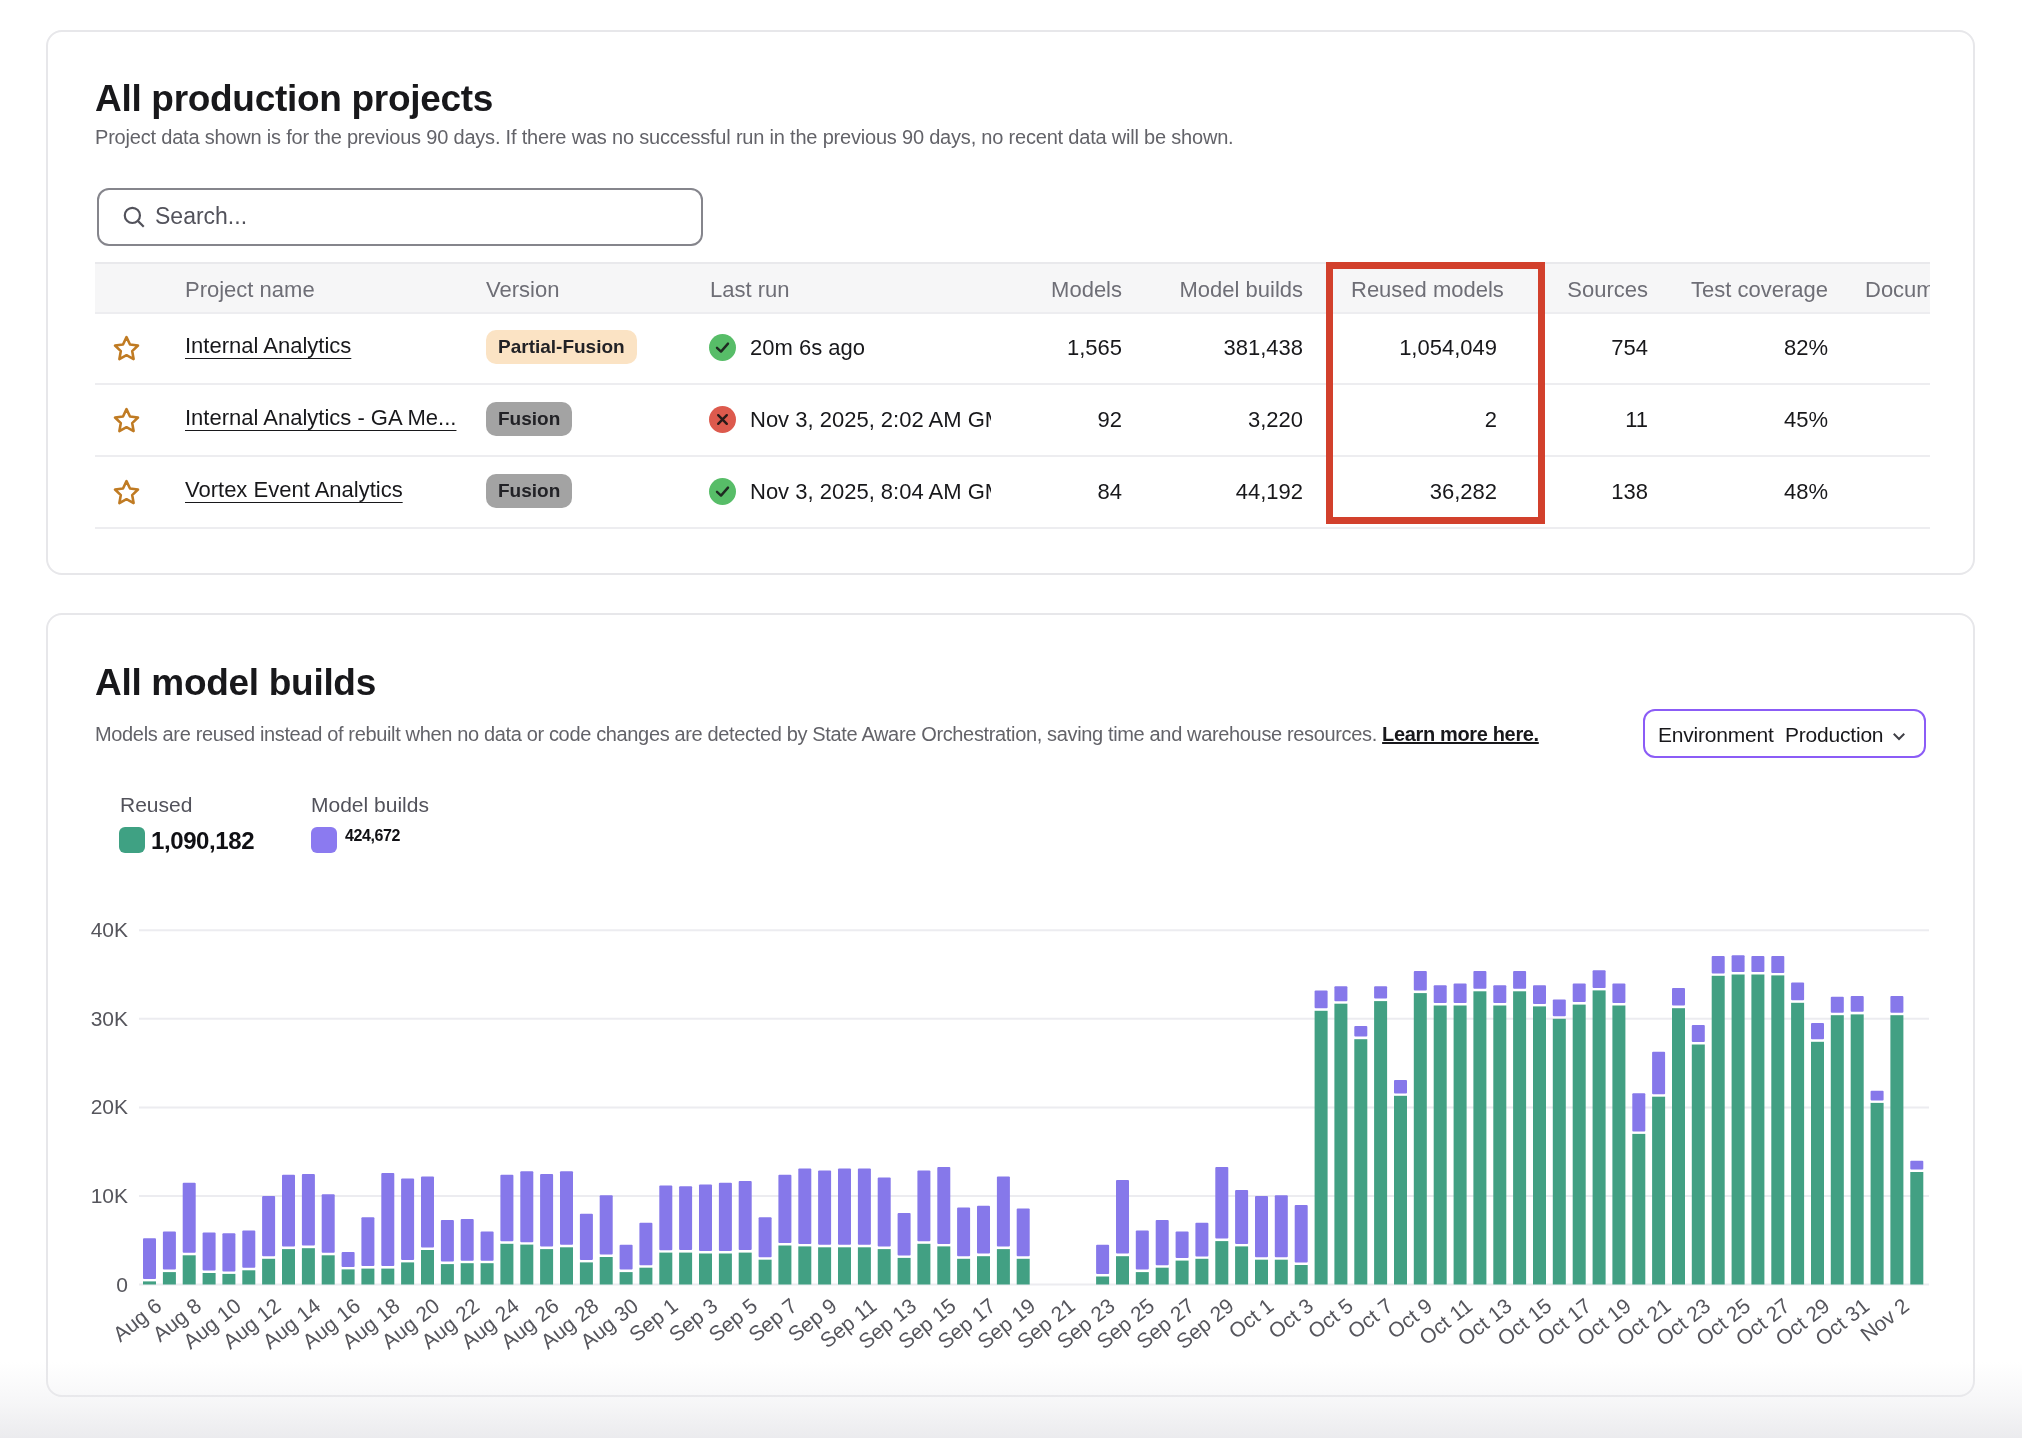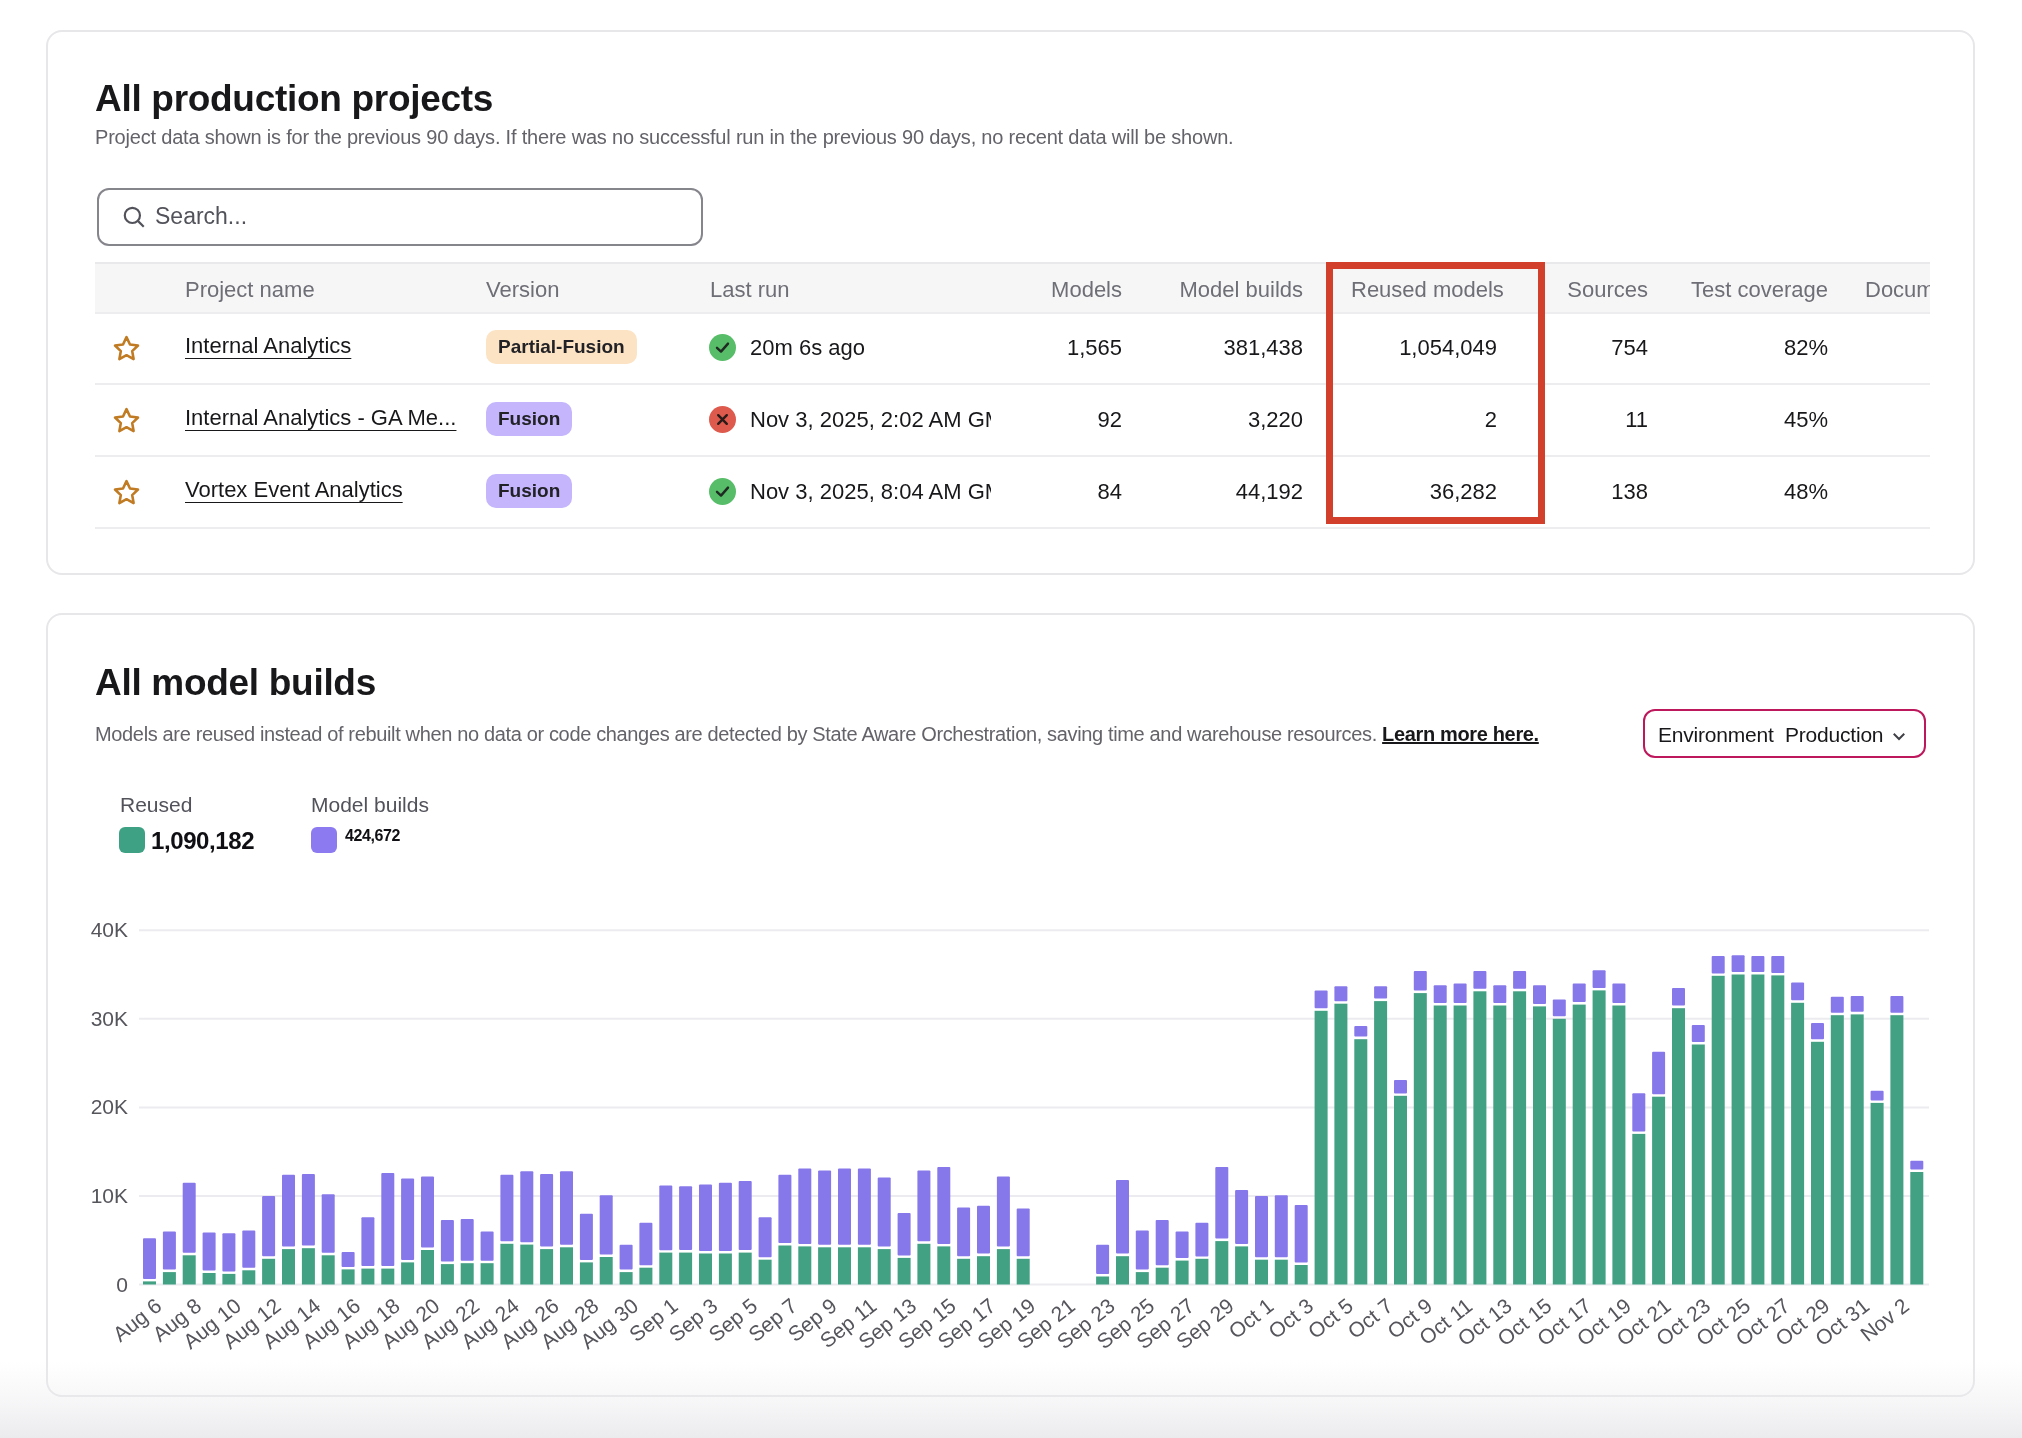--- a/index.html
+++ b/index.html
@@ -3,21 +3,21 @@
 <style>
 * { margin:0; padding:0; box-sizing:border-box; }
 html,body { width:2022px; height:1438px; background:#ffffff; font-family:"Liberation Sans",sans-serif; position:relative; overflow:hidden; }
 .card { position:absolute; left:46px; width:1929px; background:#fff; border:2px solid #e7e7ea; border-radius:16px; }
 .hr { position:absolute; height:2px; background:#ededf0; }
 h1 { position:absolute; left:95px; font-size:37px; font-weight:700; color:#18181b; letter-spacing:-0.3px; }
 .sub { position:absolute; left:95px; font-size:20px; color:#636369; letter-spacing:-0.2px; }
 .name { position:absolute; font-size:22px; font-weight:500; color:#18181b; text-decoration:underline; text-underline-offset:5px; text-decoration-thickness:1.2px; }
 .badge { position:absolute; font-size:19px; font-weight:600; color:#222226; padding:6px 12px; border-radius:10px; }
 .peach { background:#fbe3c4; }
-.lav { background:#c4b5fd; }
+.lav { background:#a3a3a3; }
 .cell { position:absolute; font-size:22px; color:#18181b; }
 .num { }
 .hdr { position:absolute; font-size:22px; color:#6e6e76; font-weight:500; top:277px; }
 </style></head>
 <body>
 
 <div class="card" style="top:30px; height:545px;"></div>
 
 <h1 style="top:78px;">All production projects</h1>
 <div class="sub" style="top:126px;">Project data shown is for the previous 90 days. If there was no successful run in the previous 90 days, no recent data will be shown.</div>
@@ -90,21 +90,21 @@
 <div class="cell num" style="right:374px;top:479px;">138</div>
 <div class="cell num" style="right:194px;top:479px;">48%</div>
 <div class="hr" style="left:95px;top:527px;width:1835px;"></div>
 
 <div style="position:absolute;left:1326px;top:262px;width:219px;height:262px;border:7px solid #d2402c;"></div>
 
 <div class="card" style="top:613px; height:784px;"></div>
 <h1 style="top:662px;">All model builds</h1>
 <div class="sub" style="top:708px;letter-spacing:-0.35px;margin-top:15px;">Models are reused instead of rebuilt when no data or code changes are detected by State Aware Orchestration, saving time and warehouse resources. <span style="color:#18181b;font-weight:600;text-decoration:underline;">Learn more here.</span></div>
 
-<div style="position:absolute;left:1643px;top:709px;width:283px;height:49px;border:2px solid #be185d;border-radius:12px;">
+<div style="position:absolute;left:1643px;top:709px;width:283px;height:49px;border:2px solid #8b5cf6;border-radius:12px;">
   <div style="position:absolute;left:13px;top:12px;font-size:21px;color:#18181b;font-weight:500;letter-spacing:-0.2px;">Environment&nbsp;&nbsp;Production</div>
   <svg width="18" height="18" viewBox="0 0 24 24" fill="none" stroke="#3f3f46" stroke-width="2.6" style="position:absolute;right:16px;top:16px;">
       <path d="M5 9 L12 16 L19 9"></path>
     </svg>
 </div>
 
 <div style="position:absolute;left:120px;top:793px;font-size:21px;color:#52525b;">Reused</div>
 <div style="position:absolute;left:311px;top:793px;font-size:21px;color:#52525b;">Model builds</div>
 <div style="position:absolute;left:119px;top:827px;width:26px;height:26px;border-radius:6px;background:#3fa183;"></div>
 <div style="position:absolute;left:151px;top:827px;font-size:24px;font-weight:700;color:#101014;letter-spacing:-0.4px;">1,090,182</div>

